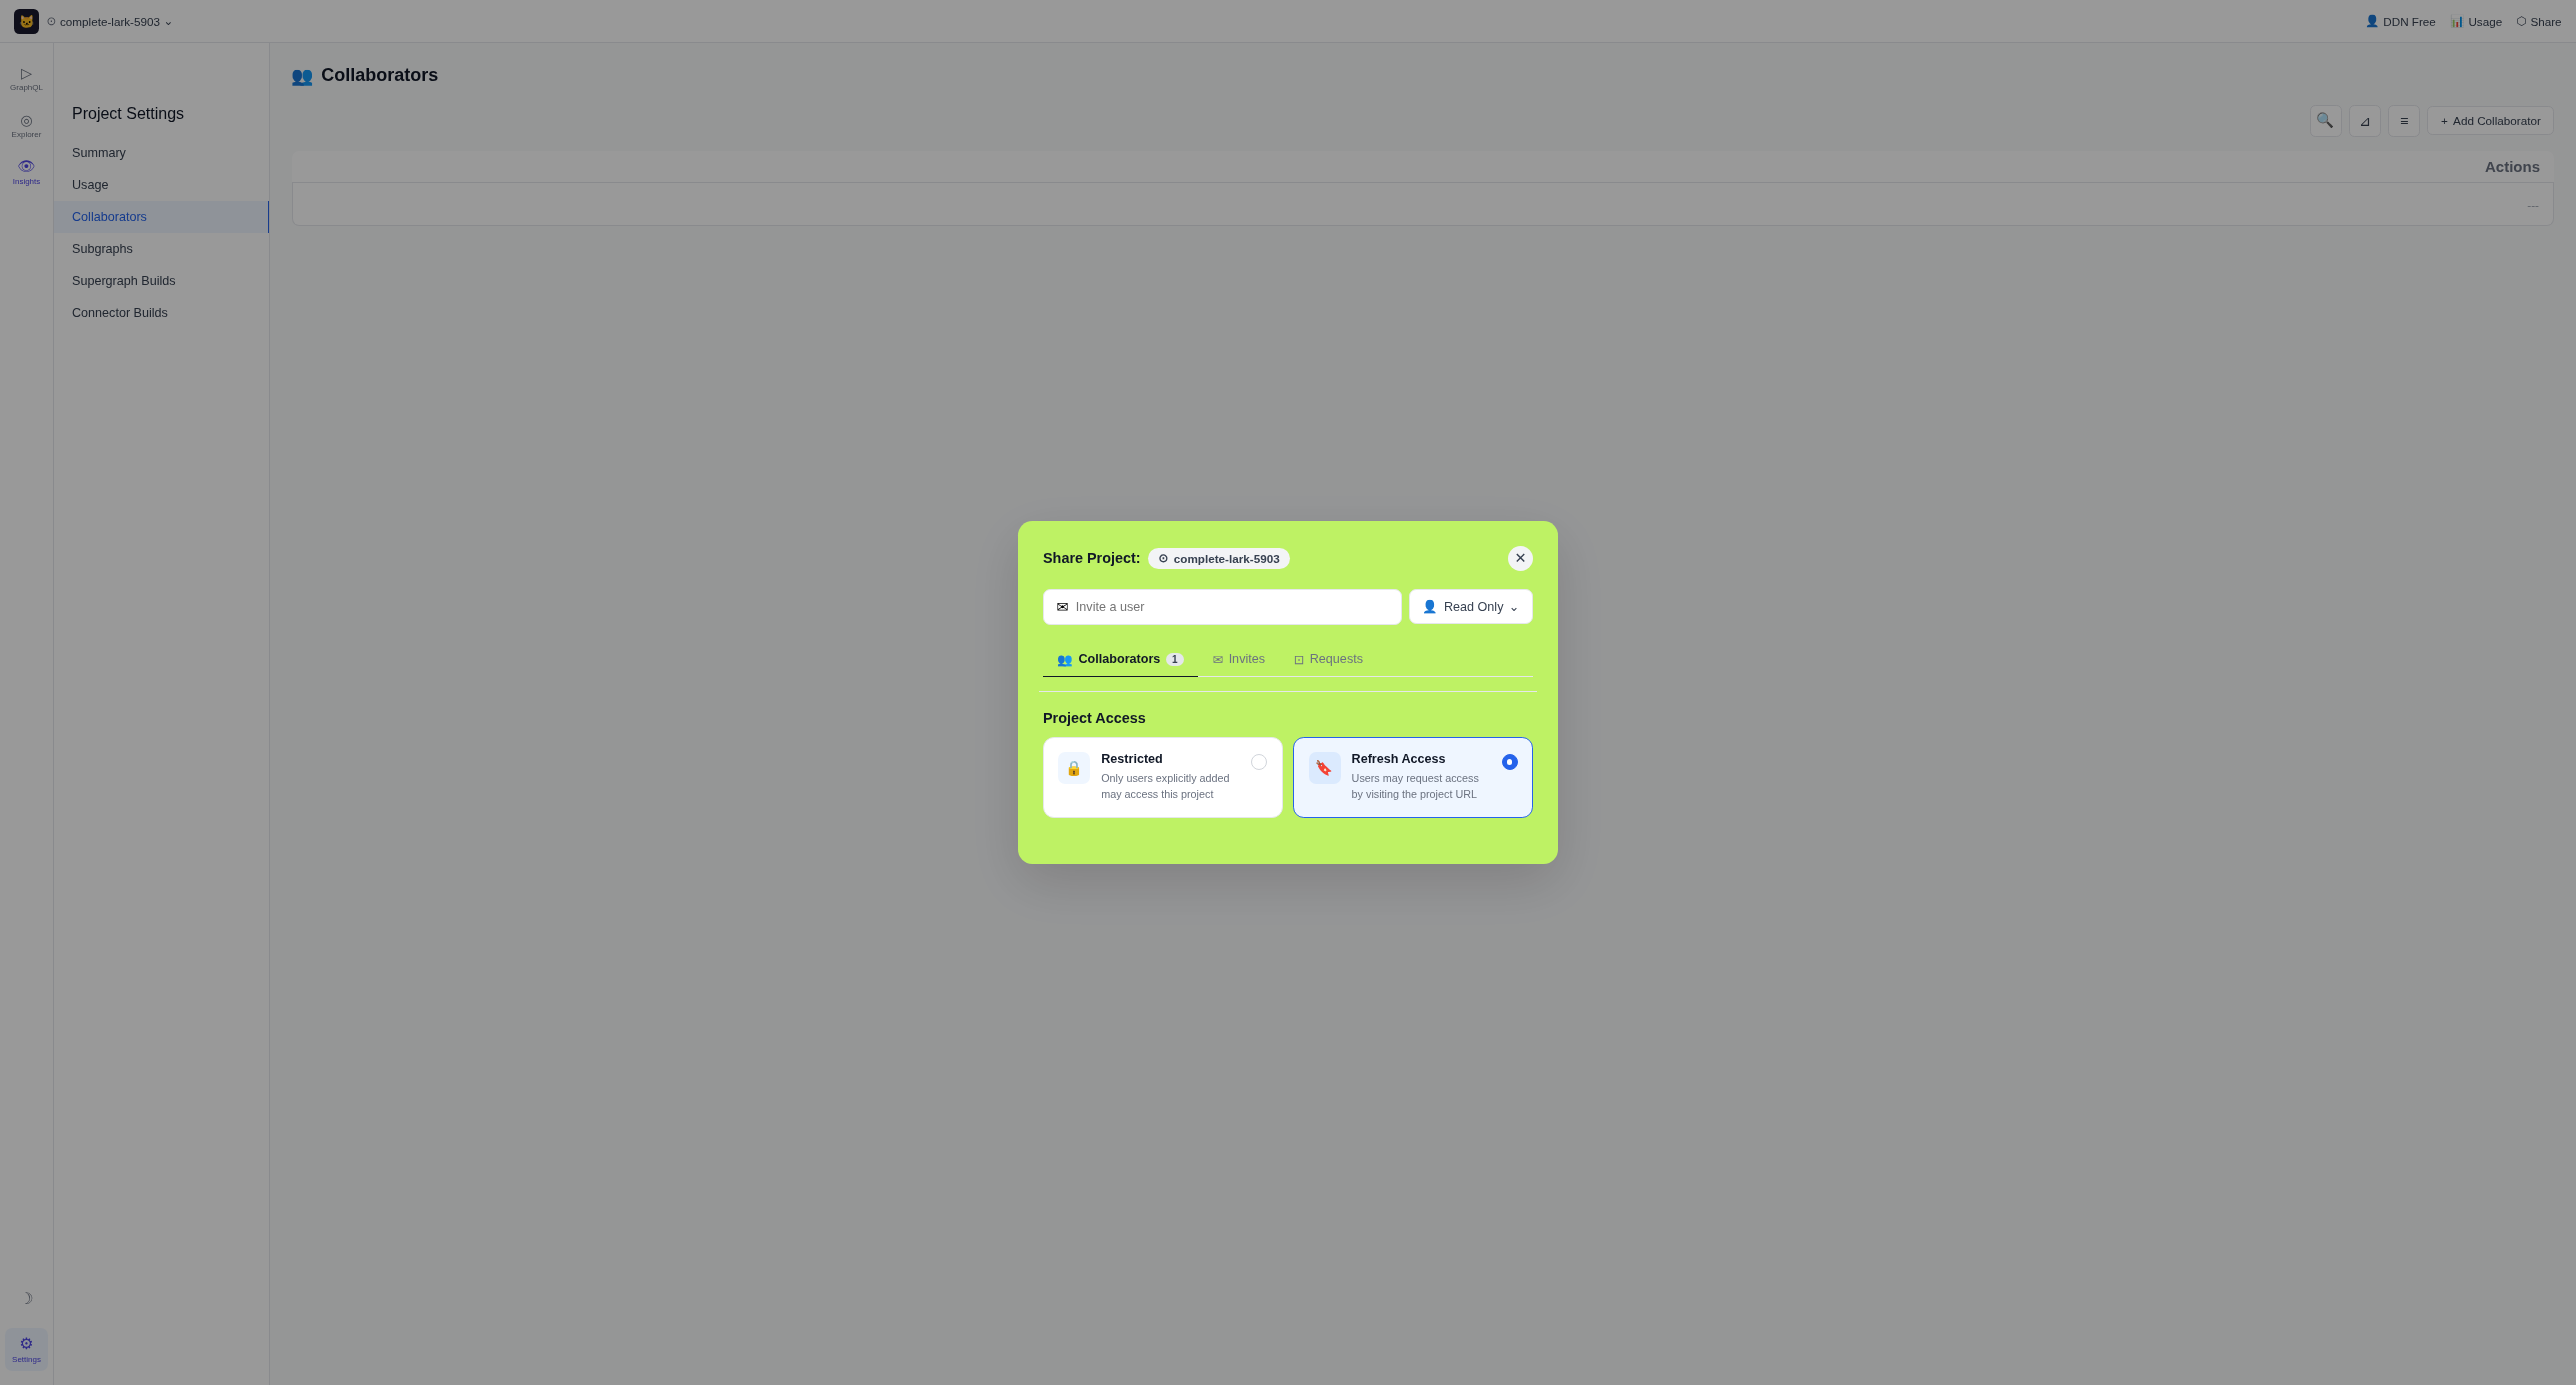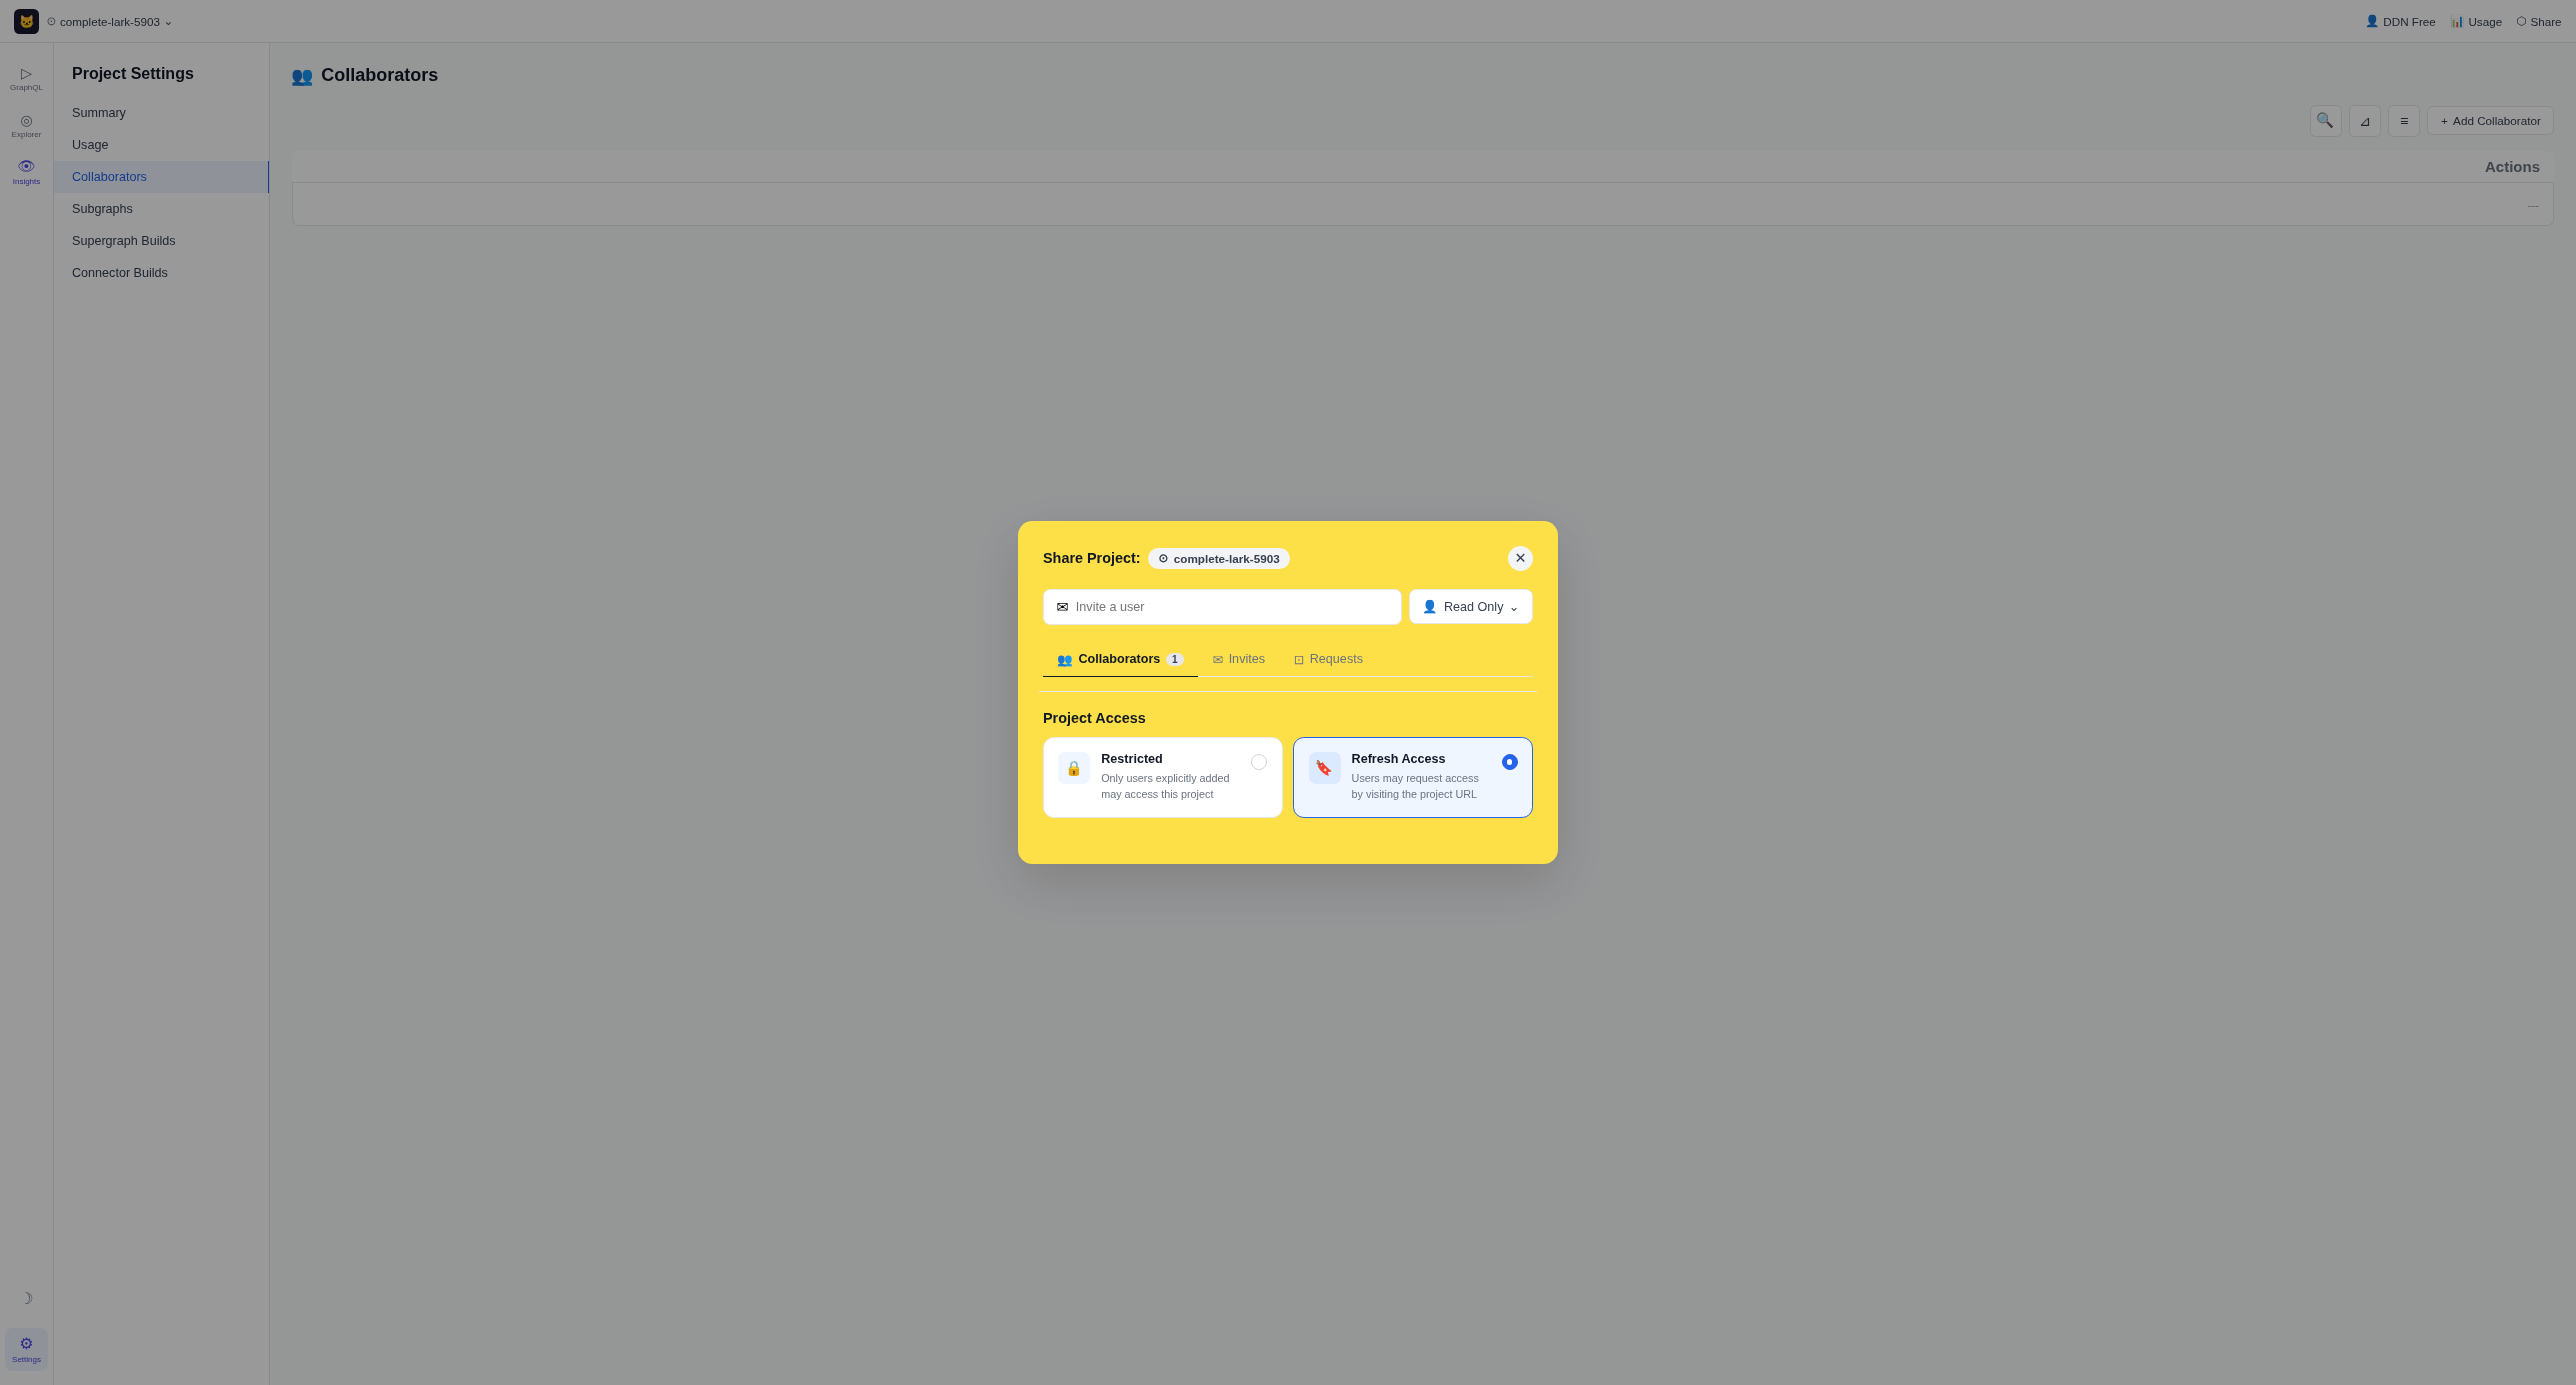--- a/index.html
+++ b/index.html
@@ -35,21 +35,21 @@
     .icon-sidebar-bottom {
       margin-top: auto; display: flex; flex-direction: column; align-items: center; gap: 7.2px;
     }
 
     
     .nav-sidebar {
       width: 216px; margin-top: 43px; margin-left: 54px; background: #fff;
       border-right: 0.9px solid #e5e7eb; padding: 21.6px 0;
       position: fixed; top: 0; left: 0; bottom: 0;
     }
-    .nav-sidebar-title { font-size: 16px; font-weight: 700; padding: 0 18px 14.4px; color: #111827; }
+    .nav-sidebar-title { font-size: 16px; font-weight: 400; padding: 0 18px 14.4px; color: #111827; margin-top: 40px; }
     .nav-item {
       padding: 9px 18px; font-size: 12.6px; color: #374151; cursor: pointer;
       border-radius: 0;
     }
     .nav-item.active { background: #eff6ff; color: #2563eb; font-weight: 500; border-right: 1.8px solid #2563eb; }
 
     
     .main-content {
       margin-top: 43px; margin-left: 270px; flex: 1; padding: 21.6px;
       background: #f9fafb; min-height: calc(100vh - 43px);
@@ -67,21 +67,21 @@
     .table-header .col-actions { margin-left: auto; }
 
     
     .overlay {
       position: fixed; inset: 0; background: rgba(0,0,0,0.4); z-index: 200;
       display: flex; align-items: center; justify-content: center;
     }
 
     
     .modal {
-      background: #fde047; border-radius: 14.4px; width: 540px; max-width: 95vw;
+      background: #bef264; border-radius: 14.4px; width: 540px; max-width: 95vw;
       padding: 25px; position: relative; box-shadow: 0 18px 54px rgba(0,0,0,0.15);
     }
     .modal-header { display: flex; align-items: center; justify-content: space-between; margin-bottom: 18px; }
     .modal-title-row { display: flex; align-items: center; gap: 7.2px; font-size: 14.4px; font-weight: 600; color: #111827; }
     .modal-project-badge {
       display: flex; align-items: center; gap: 5.4px; background: #f3f4f6;
       border-radius: 18px; padding: 3.6px 10.8px; font-size: 11.7px; color: #374151;
     }
     .modal-close {
       width: 25px; height: 25px; border-radius: 50%; border: none; background: #f3f4f6;

